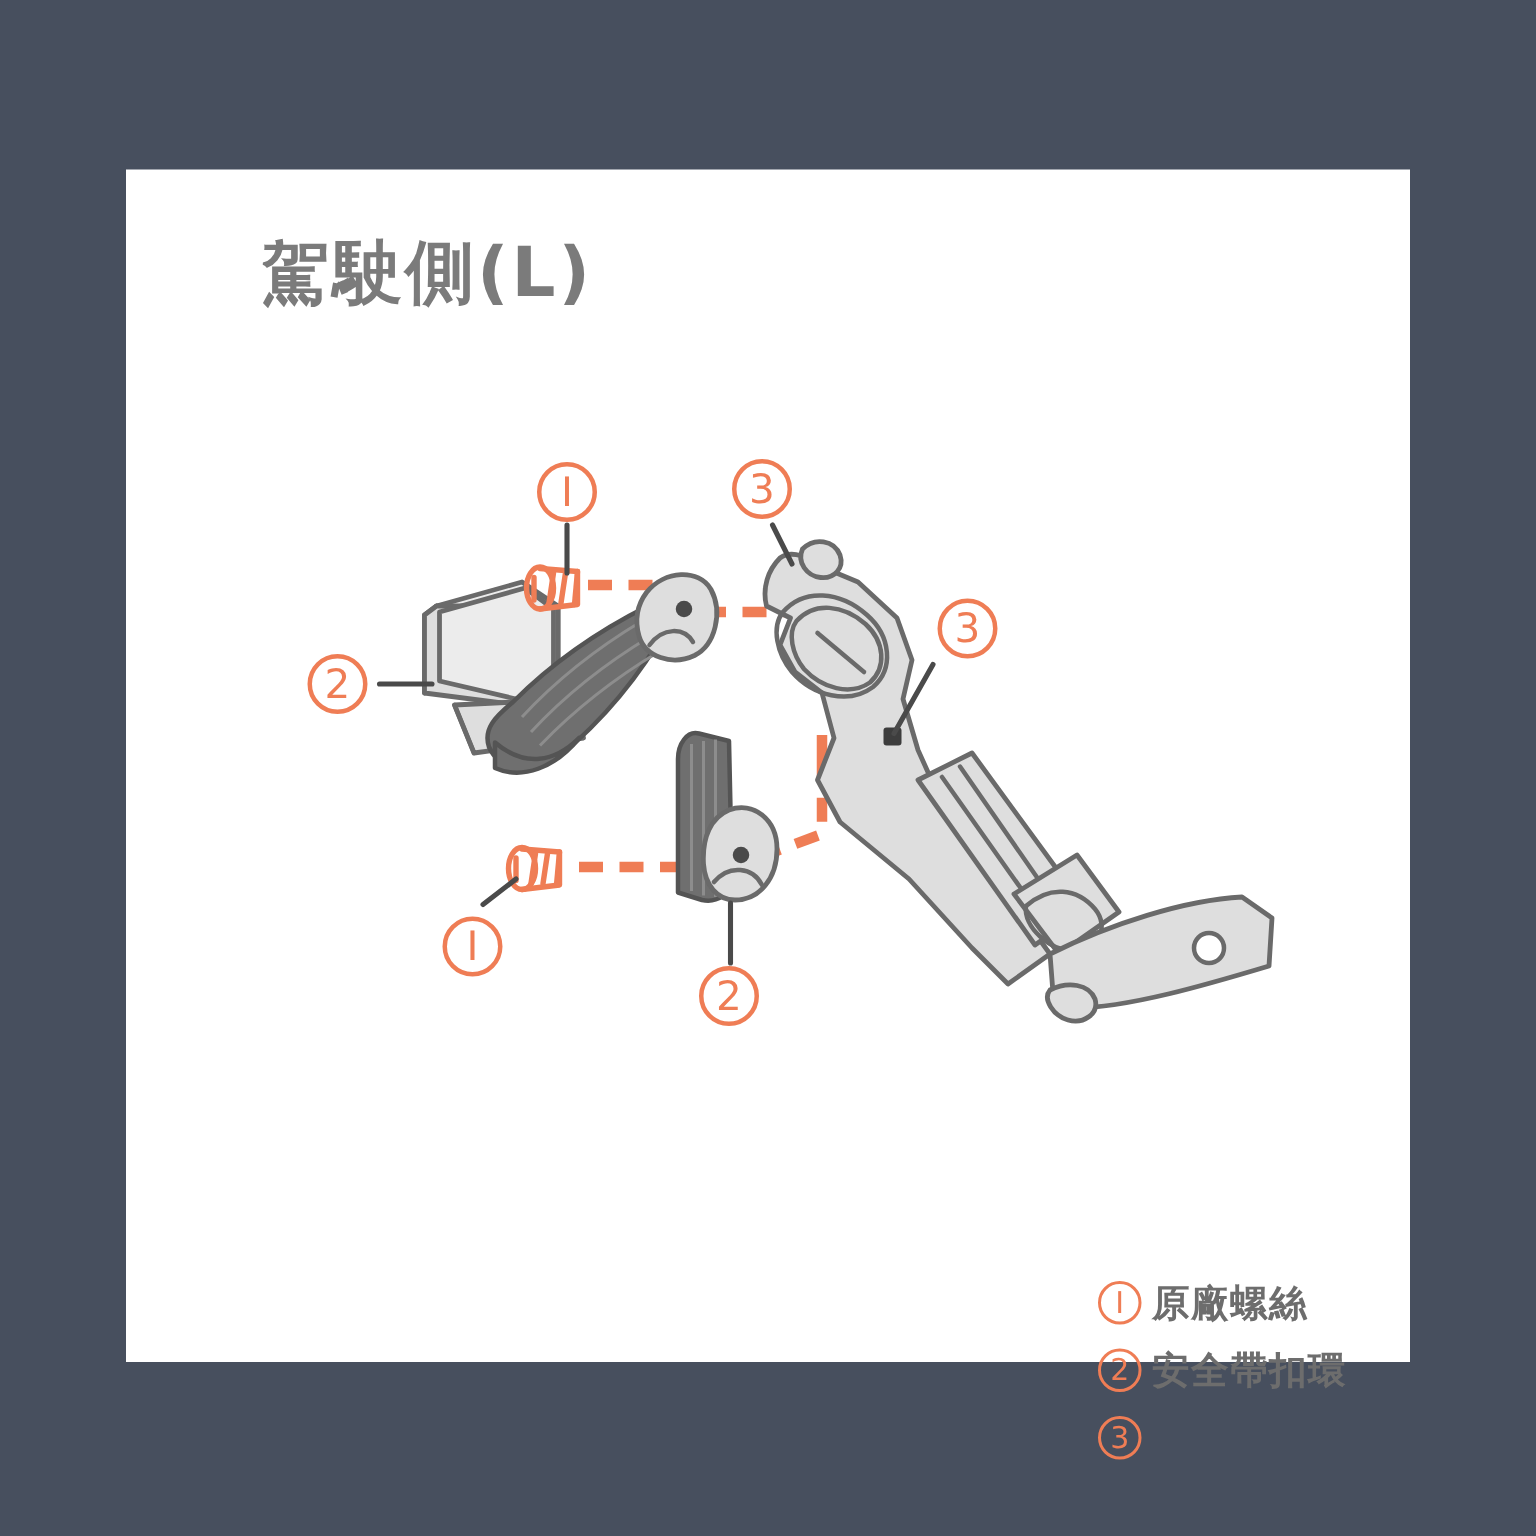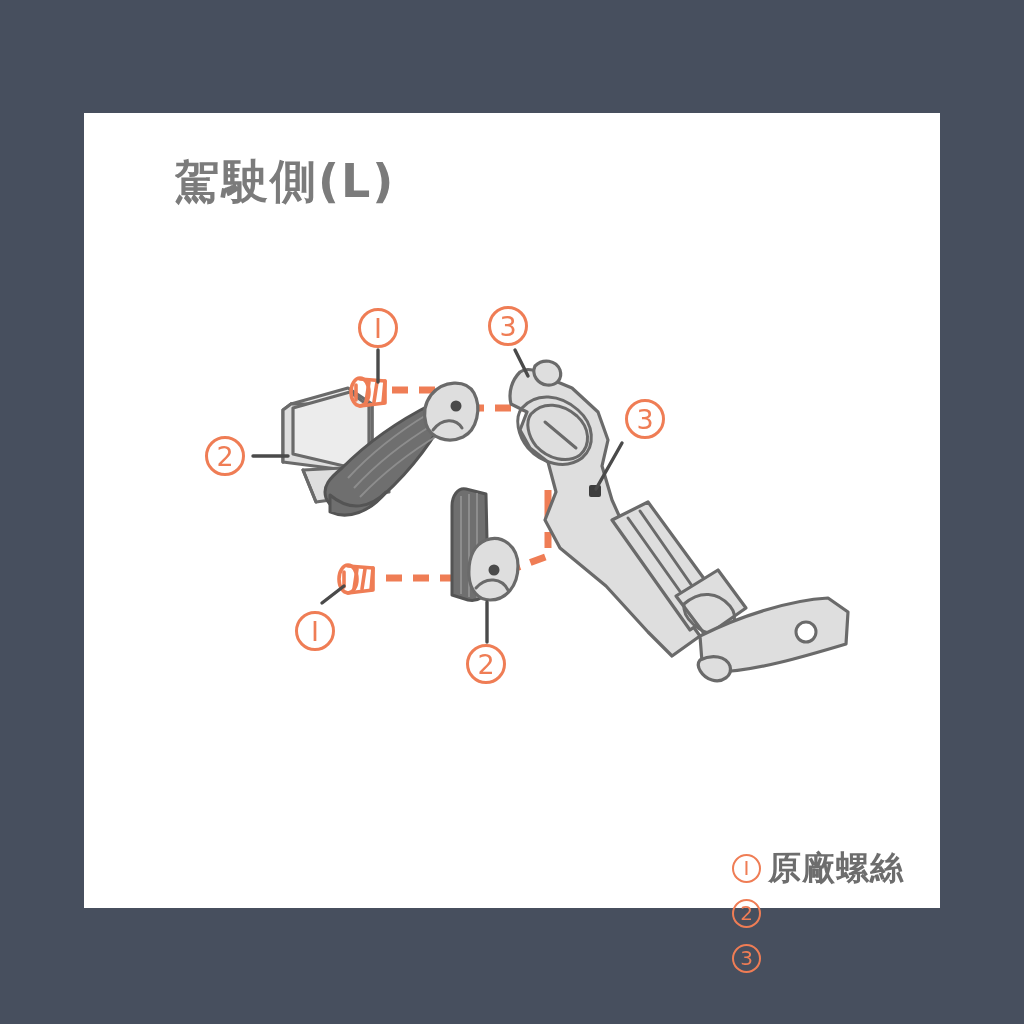--- a/index.html
+++ b/index.html
@@ -65,21 +65,21 @@
     color:#ef7d55;
     font-family:"DejaVu Sans",sans-serif;
     font-size:20px;
     line-height:25px;
     text-align:center;
     box-sizing:border-box;
     margin-right:7px;
   }
   .legend-text{
     font-family:"DejaVu Sans",sans-serif;
-    font-size:33px;
+    font-size:25px;
     color:#6d6d6d;
     font-weight:600;
     letter-spacing:1px;
     white-space:nowrap;
   }
 
   svg.art{position:absolute;left:0;top:0;width:1024px;height:1024px;pointer-events:none;}
 </style>
 </head>
 <body>
@@ -90,20 +90,21 @@
 
     <div class="title">駕駛側(L)</div>
 
     <div class="legend">
       <div class="legend-row">
         <span class="legend-badge">Ⅰ</span>
         <span class="legend-text">原廠螺絲</span>
       </div>
       <div class="legend-row">
         <span class="legend-badge">2</span>
+        <span class="legend-text">安全帶扣環</span>
       </div>
       <div class="legend-row">
         <span class="legend-badge">3</span>
       </div>
     </div>
   </div>
 
   <svg class="art" viewBox="0 0 1024 1024">
     <defs>
       <style>

